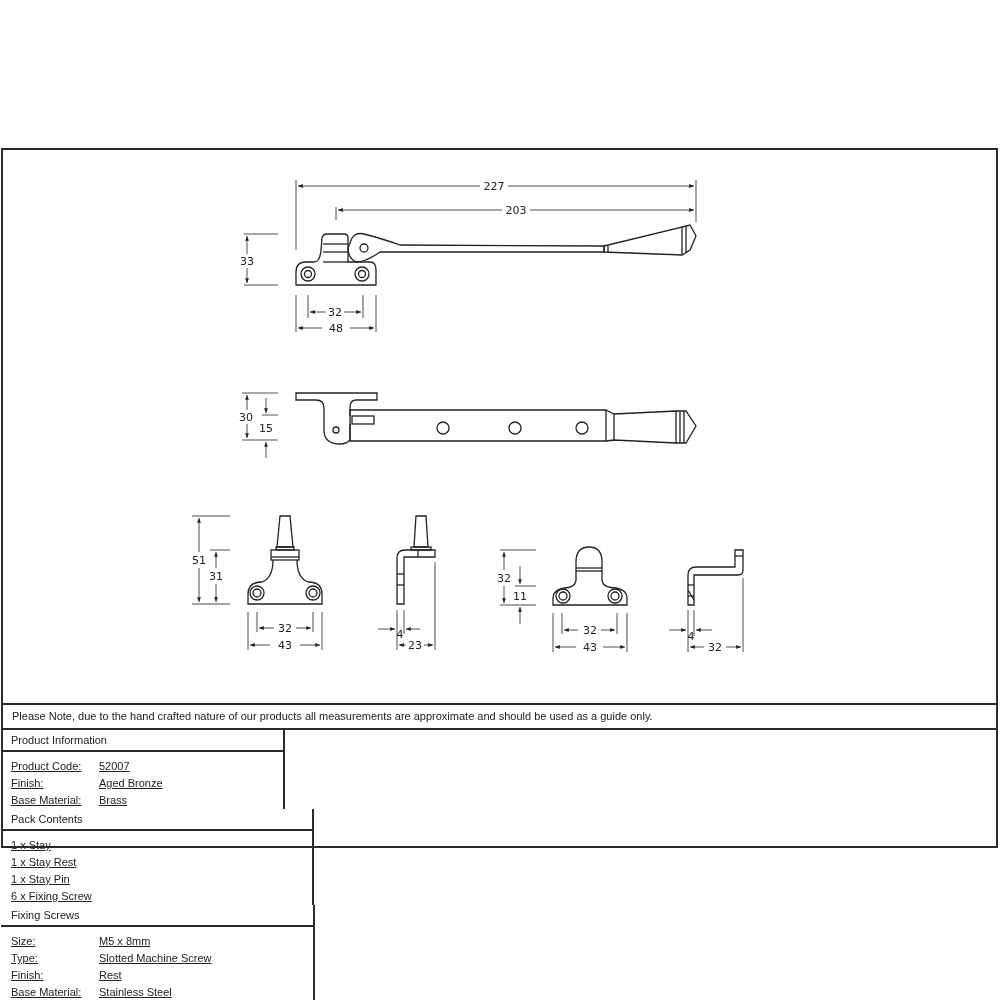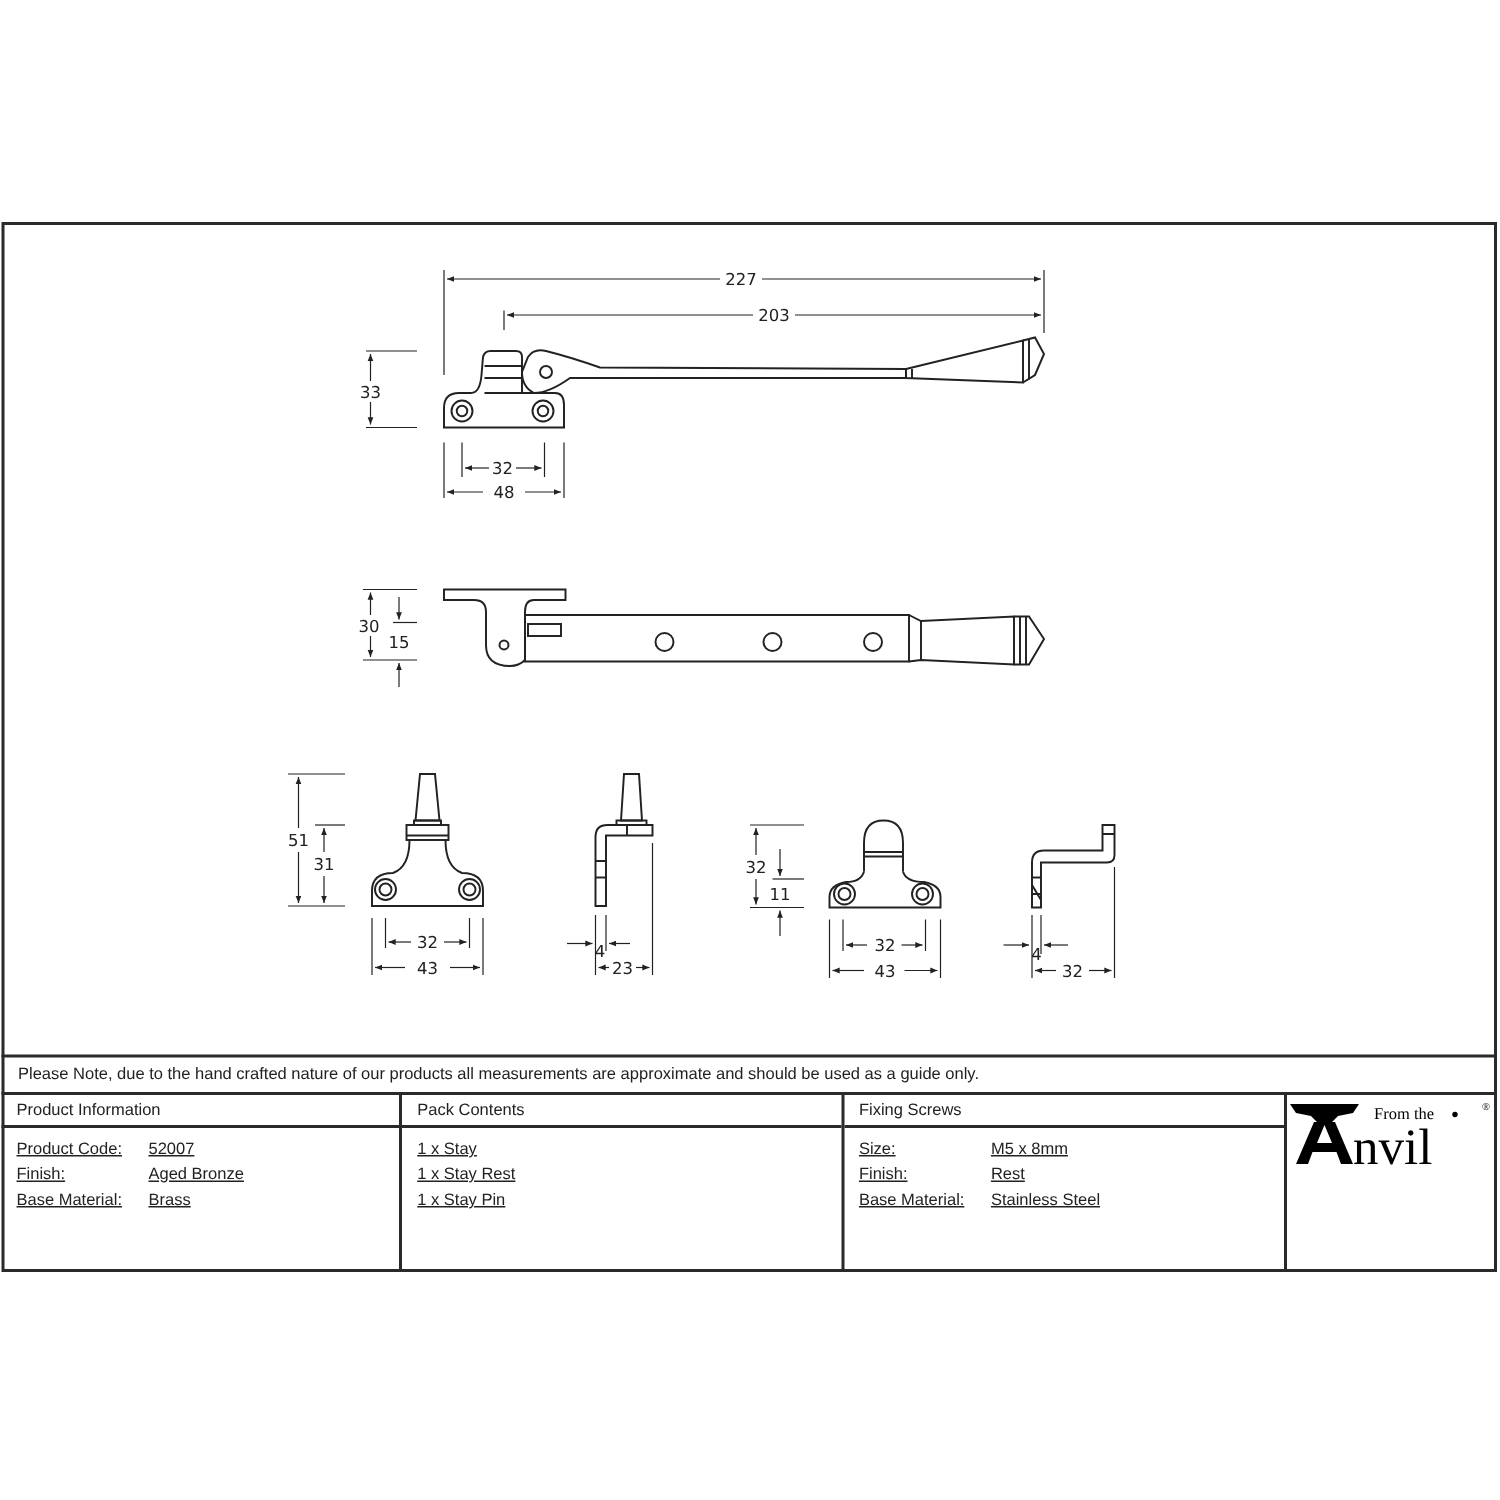--- a/index.html
+++ b/index.html
@@ -1,21 +1,21 @@
 <!DOCTYPE html>
 <html><head>
   <meta charset="utf-8">
   <style>
     html, body { margin: 0; padding: 0; background: #ffffff; }
     body { width: 1000px; height: 1000px; position: relative; overflow: hidden; font-family: "Liberation Sans", sans-serif; color: #222; }
     .sheet { position: absolute; left: 1px; top: 148px; width: 997px; height: 700px; border: 2px solid #2a2a2a; box-sizing: border-box; }
     .drawing { position: absolute; left: 0; top: 0; width: 1000px; height: 1000px; }
     .drawing text { font-family: "DejaVu Sans", sans-serif; font-size: 11px; fill: #222; }
     .note { position: absolute; left: 1px; top: 703px; width: 997px; height: 25px; border-top: 2px solid #2a2a2a; box-sizing: border-box; font-size: 11px; line-height: 22px; padding-left: 11px; }
-    .info { position: absolute; left: 1px; top: 728px; width: 997px; height: 120px; border-top: 2px solid #2a2a2a; box-sizing: border-box; display: flex; }
+    .info { position: absolute; left: 1px; top: 728px; width: 997px; height: 120px; border-top: 2px solid #2a2a2a; box-sizing: border-box; display: flex; flex-direction: column; }
     .col { position: relative; box-sizing: border-box; border-right: 2px solid #2a2a2a; }
     .col:last-child { border-right: none; }
     .col-head { height: 20px; border-bottom: 2px solid #2a2a2a; font-size: 11px; line-height: 20px; padding-left: 10px; }
     .col-body { padding: 6px 0 0 10px; font-size: 11px; }
     .row { display: flex; height: 17px; line-height: 17px; text-decoration: underline; }
     .row .k { width: 88px; }
     .logo { display: flex; align-items: flex-start; justify-content: center; height: 100%; }
   </style>
 </head>
 <body>
@@ -226,28 +226,33 @@
           <span>Brass</span>
         </div>
     </div>
   </div>
   <div class="col" style="width:313px">
     <div class="col-head">Pack Contents</div>
     <div class="col-body">
       <div class="row">1 x Stay</div>
       <div class="row">1 x Stay Rest</div>
       <div class="row">1 x Stay Pin</div>
+      <div class="row">6 x Fixing Screw</div>
     </div>
   </div>
   <div class="col" style="width:314px">
     <div class="col-head">Fixing Screws</div>
     <div class="col-body">
       <div class="row">
           <span class="k">Size:</span>
           <span>M5 x 8mm</span>
+        </div>
+      <div class="row">
+          <span class="k">Type:</span>
+          <span>Slotted Machine Screw</span>
         </div>
       <div class="row">
           <span class="k">Finish:</span>
           <span>Rest</span>
         </div>
       <div class="row">
           <span class="k">Base Material:</span>
           <span>Stainless Steel</span>
         </div>
     </div>

